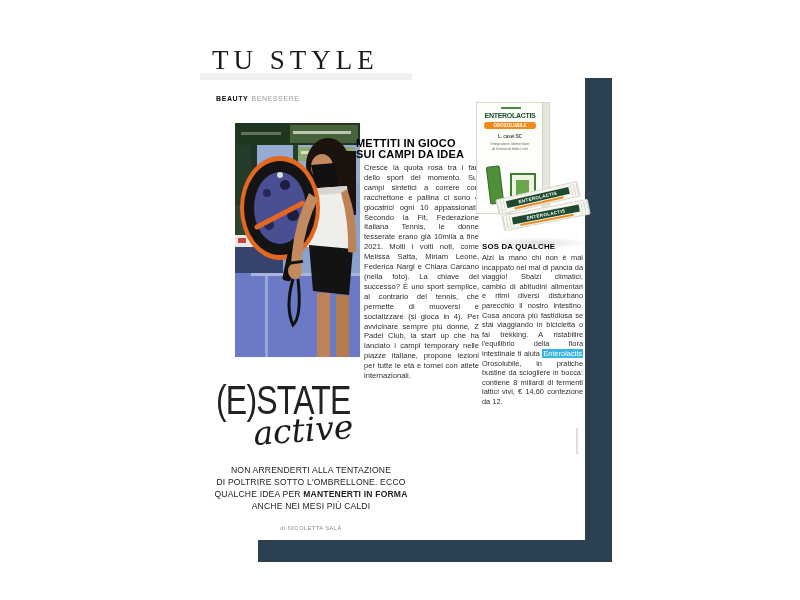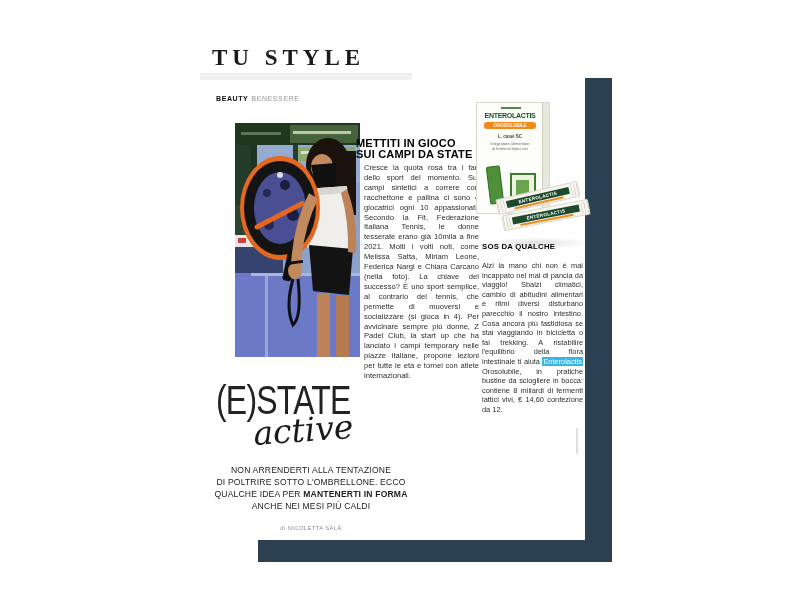--- a/index.html
+++ b/index.html
@@ -4,37 +4,37 @@
 <style>
   html,body{margin:0;padding:0;background:#ffffff;}
   .canvas{position:relative;width:800px;height:600px;background:#ffffff;overflow:hidden;
           font-family:"Liberation Sans",sans-serif;}
   .abs{position:absolute;}
 
   .navy-panel{left:258px;top:78px;width:354px;height:484px;background:#2b4152;}
 
   .page{left:200px;top:40px;width:385px;height:500px;background:#ffffff;}
 
-  .masthead{left:12px;top:5px;font-family:"Liberation Serif",serif;font-size:23px;
-            letter-spacing:5px;color:#1b1b1b;font-weight:700;}
+  .masthead{left:12px;top:5px;font-family:"Liberation Serif",serif;font-size:27px;
+            letter-spacing:5px;color:#1b1b1b;font-weight:400;}
   .masthead-band{left:0;top:33px;width:212px;height:7px;background:#f1f0ee;}
 
   .section-label{left:16px;top:55px;font-size:7px;letter-spacing:0.6px;color:#000;}
   .section-label .b{font-weight:bold;color:#0d0d0d;}
   .section-label .l{color:#9a9a9a;margin-left:3px;}
 
   .photo{left:35px;top:83px;width:125px;height:234px;}
 
   .headline{left:156px;top:98px;width:125px;font-size:11px;font-weight:bold;
             line-height:11px;color:#000;letter-spacing:0.2px;}
   .body-main{left:164px;top:123px;width:115px;font-size:7.6px;line-height:9.9px;
              text-align:justify;color:#2d2d2d;}
 
   .sos-head{left:282px;top:202px;font-size:7.8px;font-weight:bold;color:#000;letter-spacing:0.2px;}
-  .sos-body{left:282px;top:221px;width:101px;font-size:7.4px;line-height:9.6px;
+  .sos-body{left:282px;top:213px;width:101px;font-size:7.4px;line-height:9.6px;
             text-align:justify;color:#2d2d2d;}
   .hl{background:#3ab4e3;color:#fff;padding:0 1px;}
 
   
   .prod-box{left:276px;top:62px;width:74px;height:112px;background:#fdfdf9;
             border:1px solid #d9d9cd;box-sizing:border-box;}
   .box-side{position:absolute;right:0;top:0;width:7px;height:100%;background:#e7e8dc;
             border-left:1px solid #cfd0bf;box-sizing:border-box;}
   .box-topline{position:absolute;left:24px;top:4px;width:20px;height:2px;background:#4c8a3f;}
   .box-brand{position:absolute;left:0;top:9px;width:66px;text-align:center;font-size:7px;
@@ -161,21 +161,21 @@
       <g>
         <path d="M74 70 Q58 102 56 142 L66 144 Q68 106 83 76 Z" fill="#c38a5e"></path>
         <ellipse cx="60" cy="148" rx="7" ry="8" fill="#c38a5e"></ellipse>
         <rect x="52" y="138" width="16" height="3" fill="#111111" transform="rotate(-8 60 139)"></rect>
         <path d="M58 156 q-8 28 0 46 q9 -8 5 -46" fill="none" stroke="#101010" stroke-width="3"></path>
       </g>
     </svg>
 
     <div class="abs headline">
       <div>METTITI IN GIOCO</div>
-      <div>SUI CAMPI DA STATE</div>
+      <div>SUI CAMPI DA IDEA</div>
     </div>
 
     <div class="abs body-main">Cresce la quota rosa tra i fan dello sport del momento. Sui campi sintetici a correre con racchettone e pallina ci sono 4 giocatrici ogni 10 appassionati. Secondo la Fit, Federazione Italiana Tennis, le donne tesserate erano già 10mila a fine 2021. Molti i volti noti, come Melissa Satta, Miriam Leone, Federica Nargi e Chiara Carcano (nella foto). La chiave del successo? È uno sport semplice, al contrario del tennis, che permette di muoversi e socializzare (si gioca in 4). Per avvicinare sempre più donne, Z Padel Club, la start up che ha lanciato i campi temporary nelle piazze italiane, propone lezioni per tutte le età e tornei con atlete internazionali.</div>
 
     <div class="abs prod-box">
       <div class="box-side"></div>
       <div class="box-topline"></div>
       <div class="box-brand">ENTEROLACTIS</div>
       <div class="box-band">OROSOLUBILE</div>
       <div class="box-sub">L. casei SC</div>

